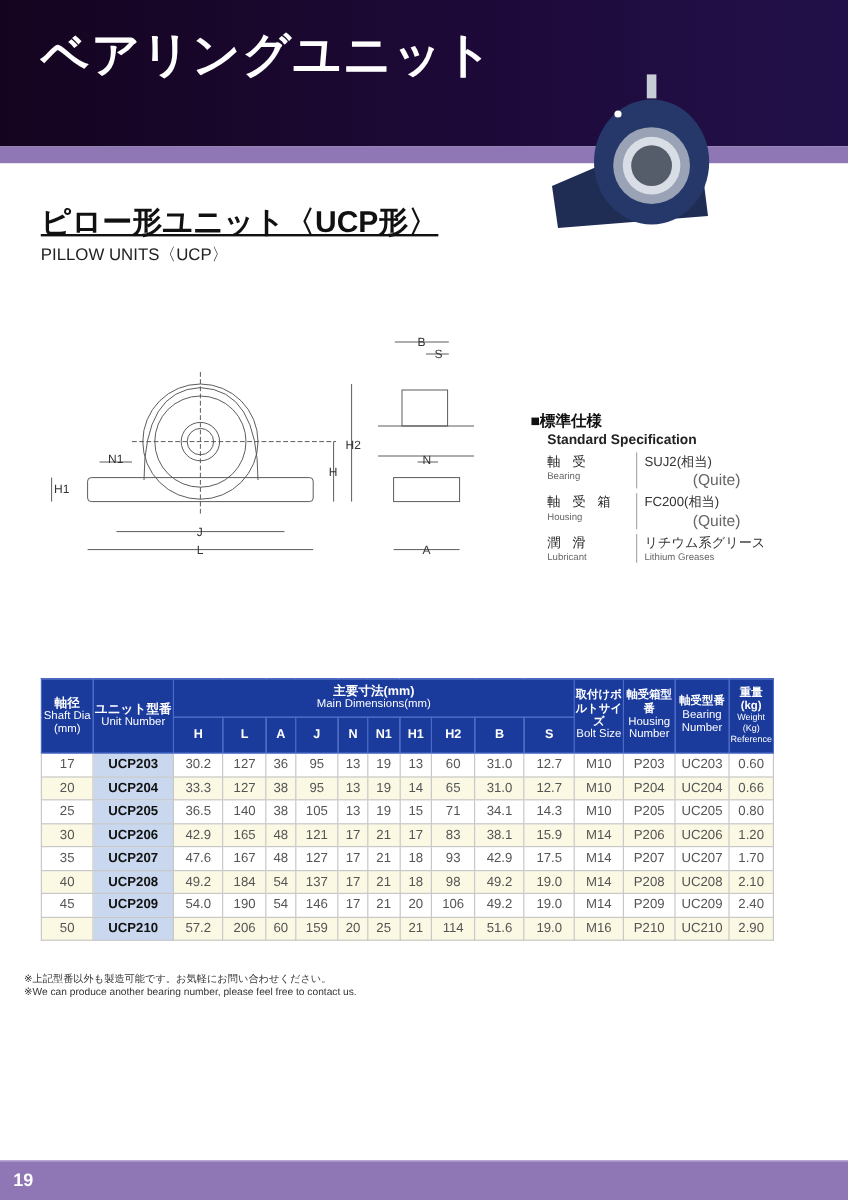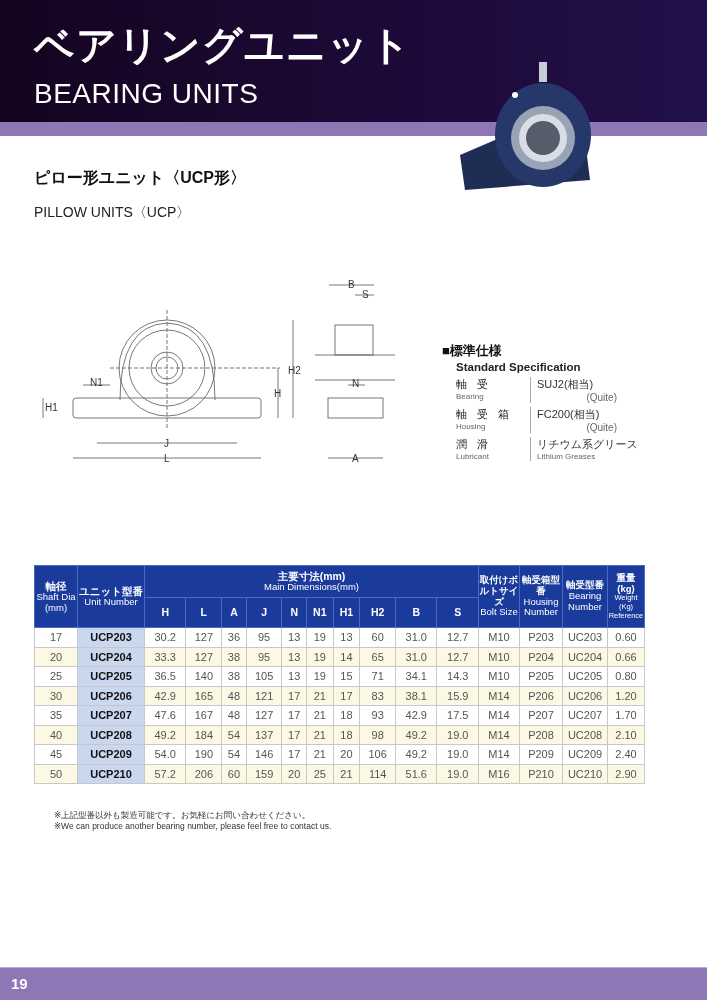--- a/index.html
+++ b/index.html
@@ -2,50 +2,49 @@
 <html><head>
 <meta charset="utf-8">
 <style>
   html,body{margin:0;padding:0;}
   body{width:707px;height:1000px;position:relative;background:#fff;font-family:"Liberation Sans","DejaVu Sans",sans-serif;overflow:hidden;}
   .header{position:absolute;left:0;top:0;width:707px;height:122px;background:linear-gradient(90deg,#14041f 0%,#1e0a3a 60%,#22104a 100%);}
   .header-band{position:absolute;left:0;top:122px;width:707px;height:14px;background:#8f77b5;}
   .jp-title{position:absolute;left:34px;top:18px;color:#fff;font-size:40px;font-weight:bold;letter-spacing:1px;text-align:right;}
   .en-title{position:absolute;left:34px;top:78px;color:#fff;font-size:28px;letter-spacing:0.5px;}
   .product-photo{position:absolute;left:455px;top:60px;width:140px;height:140px;}
-  .sub-jp{position:absolute;left:34px;top:168px;font-size:16px;font-weight:bold;color:#111;}
+  .sub-jp{position:absolute;left:34px;top:168px;font-size:25px;font-weight:bold;color:#111;text-decoration:underline;}
   .sub-en{position:absolute;left:34px;top:204px;font-size:14px;color:#222;}
   .drawing{position:absolute;left:40px;top:280px;width:380px;height:190px;}
   .spec{position:absolute;left:442px;top:342px;width:200px;font-size:11px;color:#333;}
   .spec .h1{font-size:13px;font-weight:bold;color:#111;}
   .spec .h2{font-size:11.5px;font-weight:bold;color:#222;margin-left:14px;margin-top:1px;}
   .spec-row{display:flex;margin-left:14px;margin-top:4px;}
   .spec-lab{width:70px;border-right:1px solid #aaa;padding-right:4px;}
   .spec-lab .jp{font-weight:normal;font-size:11px;letter-spacing:10px;color:#222;}
   .spec-lab .en{font-size:8px;color:#666;}
   .spec-val{padding-left:6px;}
   .spec-val .main{font-size:11px;color:#333;}
-  .spec-val .note{font-size:10px;color:#666;text-align:right;width:80px;}
+  .spec-val .note{font-size:13px;color:#666;text-align:right;width:80px;}
   table.dim{position:absolute;left:34px;top:565px;border-collapse:collapse;width:611px;font-size:10.5px;}
   table.dim th{background:#1a3a9c;color:#fff;font-weight:bold;border:1px solid #4a6ac8;text-align:center;padding:0;line-height:1.15;}
   table.dim th .en{font-weight:normal;font-size:9.5px;}
   table.dim td{border:1px solid #c8c8c8;text-align:center;height:18.5px;padding:0;color:#555;font-size:11px;}
   table.dim tr.odd td{background:#fff;}
   table.dim tr.even td{background:#fbf8e4;}
   table.dim td.unit{background:#c9d8ee !important;color:#111;font-weight:bold;}
-  .notes{position:absolute;left:54px;top:810px;font-size:8.5px;color:#333;line-height:1.35;}
+  .notes{position:absolute;left:20px;top:810px;font-size:8.5px;color:#333;line-height:1.35;}
   .footer{position:absolute;left:0;top:967px;width:707px;height:33px;background:#8f77b5;border-top:1px solid #b9a8d6;}
   .page-num{position:absolute;left:11px;top:7px;color:#fff;font-weight:bold;font-size:15px;}
 </style>
 </head>
 <body>
 
 <div class="header">
   <div class="jp-title">ベアリングユニット</div>
-  <div class="en-title">BEARING UNITS</div>
 </div>
 <div class="header-band"></div>
 
 <svg class="product-photo" viewBox="0 0 140 140">
   <polygon points="5,95 40,80 130,80 135,120 10,130" fill="#1f2d55"></polygon>
   <ellipse cx="88" cy="75" rx="48" ry="52" fill="#26386a"></ellipse>
   <circle cx="88" cy="78" r="32" fill="#9aa3b5"></circle>
   <circle cx="88" cy="78" r="24" fill="#d8dde6"></circle>
   <circle cx="88" cy="78" r="17" fill="#555c6a"></circle>
   <rect x="84" y="2" width="8" height="20" fill="#c8ccd4"></rect>

